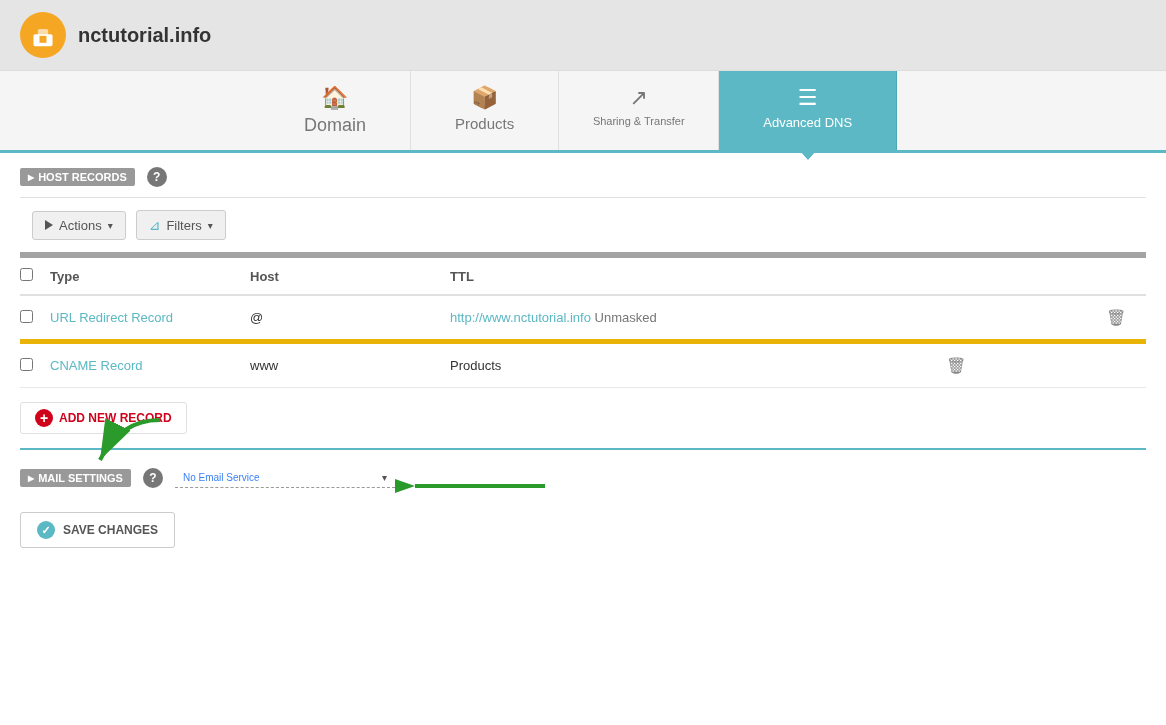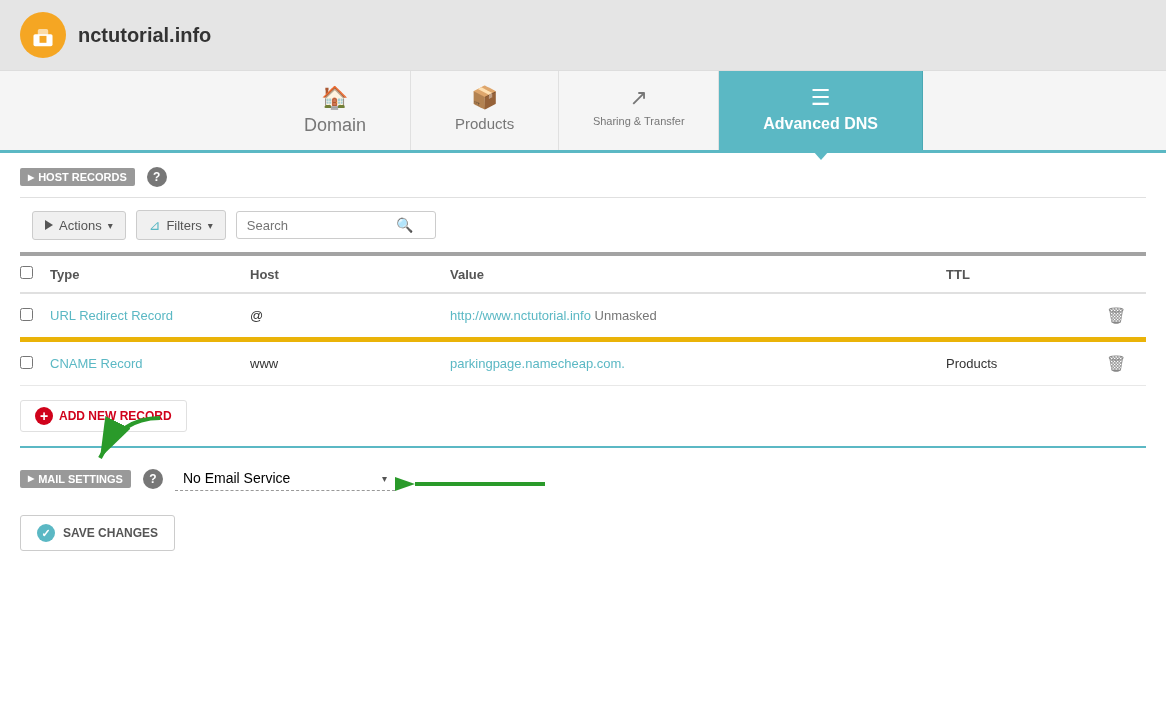--- a/index.html
+++ b/index.html
@@ -30,82 +30,74 @@
   <div style="display:flex;flex-direction:column;align-items:center;padding:14px 44px;cursor:pointer;color:#777;border-right:1px solid #e0e0e0;min-width:140px;">
     <span style="font-size:22px;margin-bottom:4px;">📦</span>
     <span style="font-size:15px;">Products</span>
   </div>
   <div style="display:flex;flex-direction:column;align-items:center;padding:14px 30px;cursor:pointer;color:#777;border-right:1px solid #e0e0e0;min-width:160px;">
     <span style="font-size:22px;margin-bottom:4px;">↗</span>
     <span style="font-size:11px;">Sharing &amp; Transfer</span>
   </div>
   <div style="display:flex;flex-direction:column;align-items:center;padding:14px 44px;cursor:pointer;background:#5bb8c4;color:#fff;border-right:1px solid #4aa8b4;min-width:160px;position:relative;">
     <span style="font-size:22px;margin-bottom:4px;">☰</span>
-    <span style="font-size:16px;font-weight:bold;">Advanced DNS</span>
+    <span style="font-size:13px;font-weight:normal;">Advanced DNS</span>
     <span style="position:absolute;bottom:-10px;left:50%;transform:translateX(-50%);width:0;height:0;border-left:8px solid transparent;border-right:8px solid transparent;border-top:9px solid #5bb8c4;"></span>
   </div>
 </div>
 
 <div style="padding:0 20px;">
 
   <div style="display:flex;align-items:center;padding:14px 0 10px 0;border-bottom:1px solid #e0e0e0;">
     <div style="background:#999;color:#fff;font-size:11px;font-weight:bold;padding:3px 8px;border-radius:2px;display:flex;align-items:center;gap:4px;">
       <span style="font-size:8px;">▶</span>
       <span>HOST RECORDS</span>
     </div>
     <div style="width:20px;height:20px;background:#777;color:#fff;border-radius:50%;display:flex;align-items:center;justify-content:center;font-size:12px;font-weight:bold;margin-left:12px;cursor:pointer;">?</div>
   </div>
 
-  <div style="display:flex;align-items:center;gap:10px;padding:12px 12px;border-bottom:4px solid #a3a3a3;">
+  <div style="display:flex;align-items:center;gap:10px;padding:12px 12px;border-bottom:6px solid #a3a3a3;">
     <button style="display:flex;align-items:center;gap:6px;padding:6px 12px;border:1px solid #ccc;background:#f0f0f0;border-radius:3px;cursor:pointer;font-size:13px;color:#555;">
       <span style="width:0;height:0;border-top:5px solid transparent;border-bottom:5px solid transparent;border-left:8px solid #555;display:inline-block;"></span>
       <span>Actions</span>
       <span style="font-size:10px;">▾</span>
     </button>
     <button style="display:flex;align-items:center;gap:6px;padding:6px 12px;border:1px solid #ccc;background:#f0f0f0;border-radius:3px;cursor:pointer;font-size:13px;color:#555;">
       <span style="color:#5bb8c4;font-size:14px;">⊿</span>
       <span>Filters</span>
       <span style="font-size:10px;">▾</span>
     </button>
-    <div style="display:flex;align-items:center;border:1px solid #ccc;border-radius:3px;padding:5px 10px;background:#fff;flex:0 0 200px;">
-      <input type="text" style="border: none; outline: none; font-size: 13px; color: rgb(119, 119, 119); width: 150px;" placeholder="Search">
-      <span style="color:#999;font-size:14px;">🔍</span>
-    </div>
   </div>
 
   <div style="width:100%;">
 
     <div style="display:grid;grid-template-columns:30px 200px 200px 1fr 160px 40px;align-items:center;padding:10px 0;border-bottom:2px solid #e0e0e0;font-weight:bold;color:#555;font-size:13px;">
       <div><input type="checkbox" style="cursor: pointer;"></div>
       <div>Type</div>
       <div>Host</div>
-      <div>Value</div>
       <div>TTL</div>
       <div></div>
     </div>
 
     <div style="display:grid;grid-template-columns:30px 200px 200px 1fr 160px 40px;align-items:center;padding:12px 0;border-bottom:5px solid #eab308;">
       <div><input type="checkbox" style="cursor: pointer;"></div>
       <div style="color:#5bb8c4;cursor:pointer;">URL Redirect Record</div>
       <div>@</div>
       <div>
         <span style="color:#5bb8c4;cursor:pointer;">http://www.nctutorial.info</span>
         <span style="color:#777;margin-left:0;">Unmasked</span>
       </div>
       <div></div>
       <div style="cursor:pointer;color:#888;font-size:16px;">🗑</div>
     </div>
 
     <div style="display:grid;grid-template-columns:30px 200px 200px 1fr 160px 40px;align-items:center;padding:12px 0;border-bottom:1px solid #e8e8e8;">
       <div><input type="checkbox" style="cursor: pointer;"></div>
       <div style="color:#5bb8c4;cursor:pointer;">CNAME Record</div>
       <div>www</div>
-      <div>
-        <span style="color:#5bb8c4;cursor:pointer;">parkingpage.namecheap.com.</span>
-      </div>
       <div>Products</div>
       <div style="cursor:pointer;color:#888;font-size:16px;">🗑</div>
     </div>
   </div>
 
   <div style="padding:14px 0;border-bottom:2px solid #5bb8c4;">
     <button style="display:flex;align-items:center;gap:6px;background:none;border:1px solid #e0e0e0;padding:6px 14px;border-radius:3px;cursor:pointer;color:#d0021b;font-size:12px;font-weight:bold;">
       <span style="width:18px;height:18px;background:#d0021b;border-radius:50%;color:#fff;display:flex;align-items:center;justify-content:center;font-size:14px;font-weight:bold;line-height:1;">+</span>
       <span>ADD NEW RECORD</span>
     </button>
@@ -124,21 +116,21 @@
 
     <div style="display:flex;align-items:center;gap:12px;margin-bottom:16px;">
       <div style="background:#999;color:#fff;font-size:11px;font-weight:bold;padding:3px 8px;border-radius:2px;display:flex;align-items:center;gap:4px;">
         <span style="font-size:8px;">▶</span>
         <span>MAIL SETTINGS</span>
       </div>
       <div style="width:20px;height:20px;background:#777;color:#fff;border-radius:50%;display:flex;align-items:center;justify-content:center;font-size:12px;font-weight:bold;cursor:pointer;">?</div>
 
       <div style="position:relative;display:flex;align-items:center;">
         <div style="display:flex;align-items:center;border-bottom:1px dashed #999;padding:4px 8px;min-width:220px;cursor:pointer;">
-          <span style="flex:1;color:#000000;font-size:14px;">No Email Service</span>
+          <span style="flex:1;color:#3b82f6;font-size:10px;">No Email Service</span>
           <span style="font-size:10px;color:#555;">▾</span>
         </div>
 
         <svg width="160" height="40" style="position:absolute;left:220px;top:0;pointer-events:none;" class="svg-arrow">
           <defs>
             <marker id="arrowhead2" markerWidth="10" markerHeight="7" refX="0" refY="3.5" orient="auto">
               <polygon points="10 0, 0 3.5, 10 7" fill="#2a9a2a"></polygon>
             </marker>
           </defs>
           <path d="M150,18 Q80,18 20,18" stroke="#2a9a2a" stroke-width="4" fill="none" marker-end="url(#arrowhead2)"></path>

